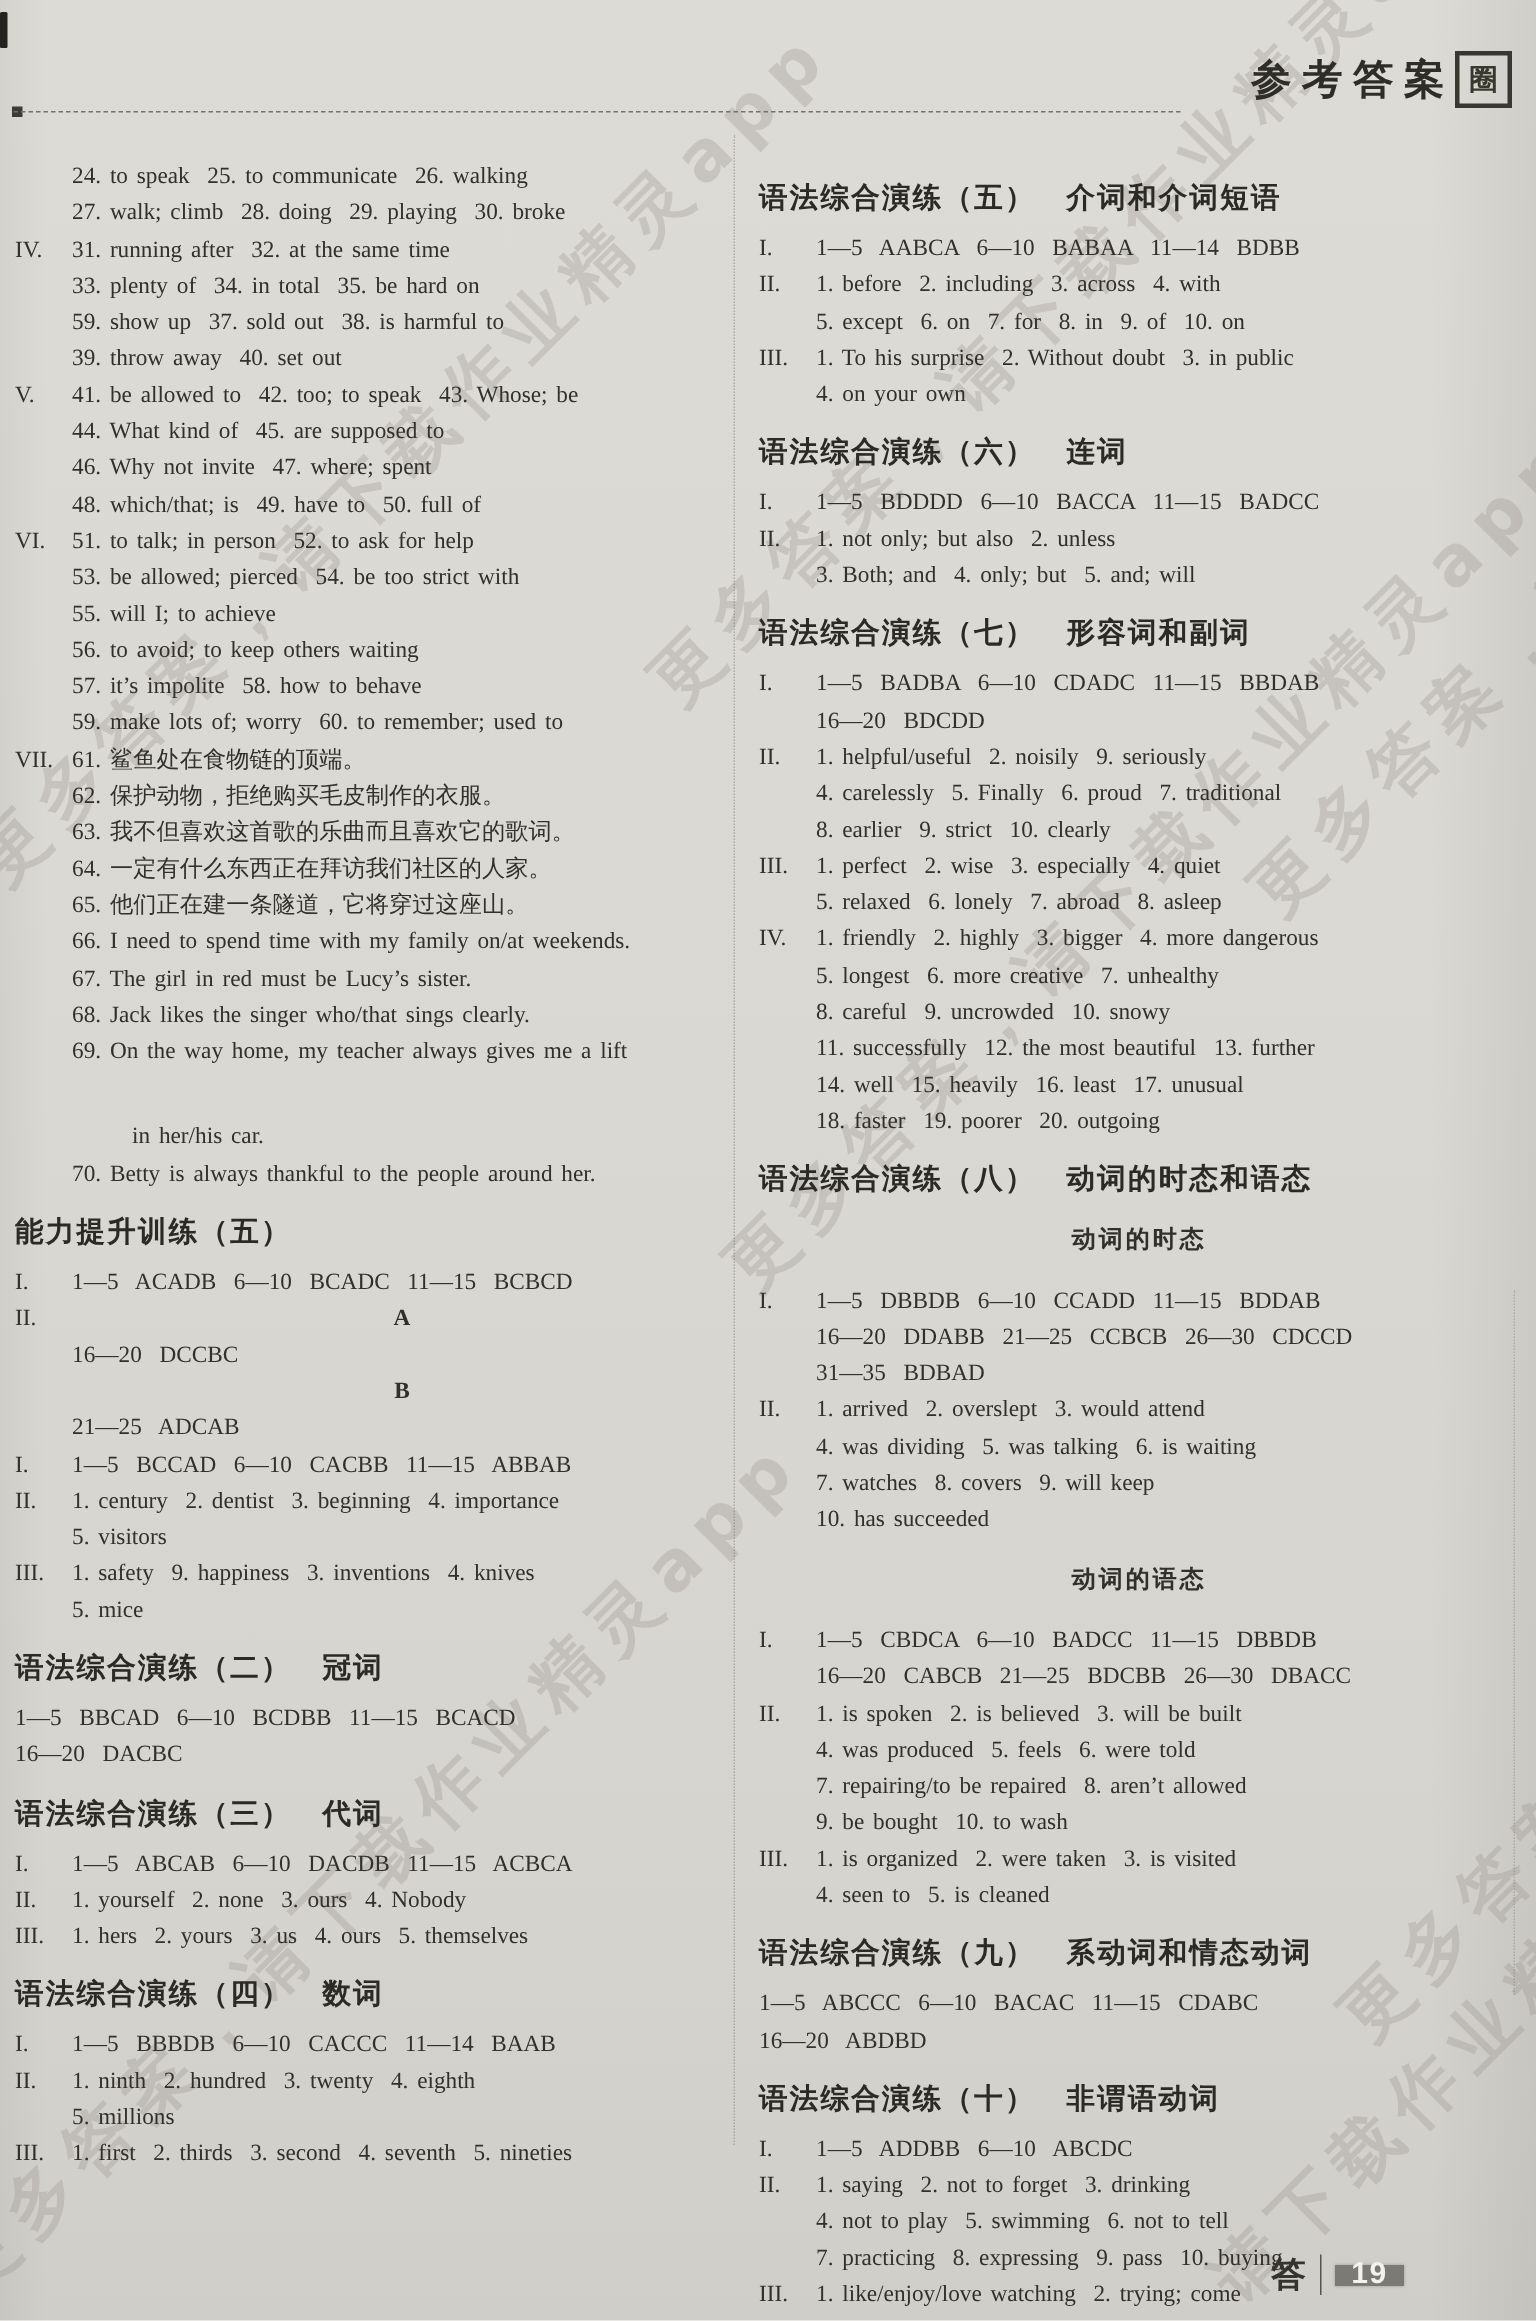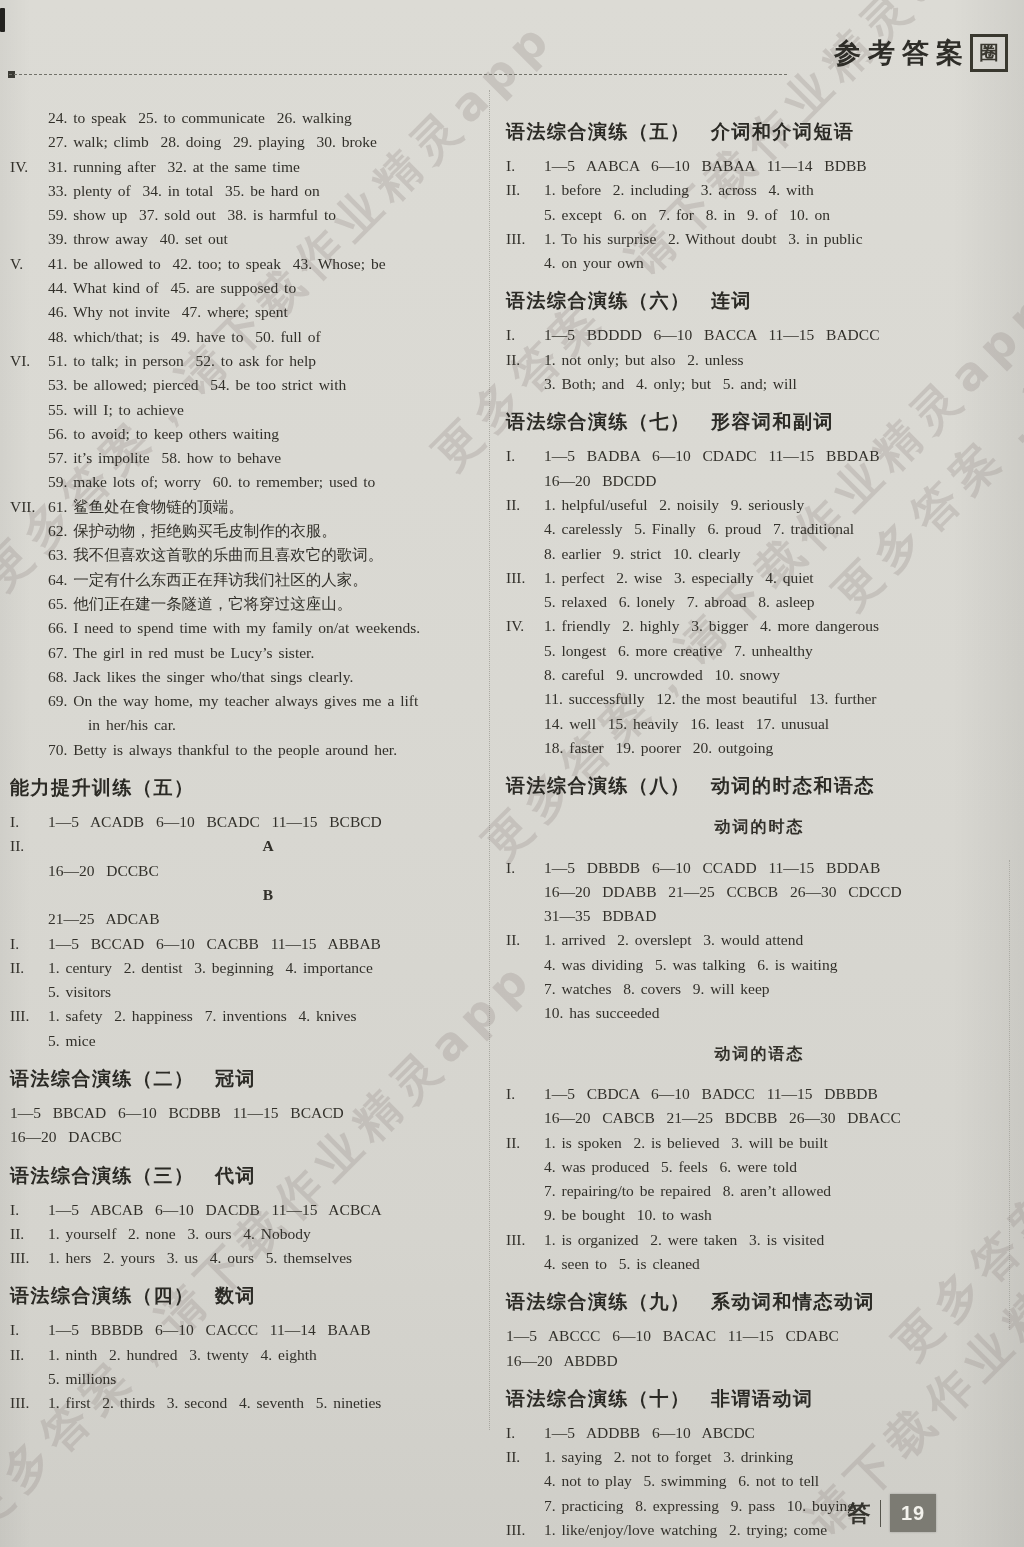--- a/index.html
+++ b/index.html
@@ -33,27 +33,27 @@
   .edge-dots{position:absolute;left:1009px;top:860px;height:470px;border-left:1.5px dotted rgba(112,112,104,0.35);}
   
   .sec-title{text-align:left;font-weight:bold;font-size:19px;margin:13px 0 9px 0;
              font-family:"Liberation Sans","DejaVu Sans",sans-serif;letter-spacing:1.5px;color:#2b2a25;}
   .line{display:flex;font-size:15.5px;line-height:24.3px;word-spacing:2px;}
   .roman{flex:0 0 38px;}
   .txt{flex:1;white-space:pre-wrap;}
   .line.tc .txt{text-align:center;font-weight:bold;}
   .line.c{display:block;text-align:center;font-weight:bold;font-size:16px;
           font-family:"Liberation Sans","DejaVu Sans",sans-serif;letter-spacing:2px;margin:16px 0;}
-  .line.i2 .txt{padding-left:40px;}
+  .line.i2 .txt{padding-left:40px;margin-top:33px;}
   
   .footer{position:absolute;right:88px;bottom:15px;display:flex;align-items:center;gap:9px;}
   .footer-label{font-size:23px;font-weight:bold;color:#35342e;
                 font-family:"Liberation Serif","DejaVu Serif",serif;}
   .footer-sep{width:1.5px;height:27px;background:#55544c;}
-  .page-badge{min-width:46px;height:38px;background:#7c7b73;display:flex;align-items:center;justify-content:center;
+  .page-badge{min-width:46px;height:14px;background:#7c7b73;display:flex;align-items:center;justify-content:center;
               box-shadow:0 0 2px rgba(0,0,0,0.25);}
   .page-num{color:#f3f2ec;font-family:"Liberation Sans","DejaVu Sans",sans-serif;font-weight:bold;font-size:20px;letter-spacing:1px;}
 </style>
 </head>
 <body>
 
 <div id="page">
 
   <span class="wm" style="left:-30px;top:560px;">更多答案，请下载作业精灵app</span>
   <span class="wm" style="left:-50px;top:1500px;">更多答案，请下载作业精灵app</span>
@@ -216,21 +216,21 @@
         <div class="line">
           <span class="roman">II.</span>
           <span class="txt">1. century  2. dentist  3. beginning  4. importance</span>
         </div>
         <div class="line">
           <span class="roman"></span>
           <span class="txt">5. visitors</span>
         </div>
         <div class="line">
           <span class="roman">III.</span>
-          <span class="txt">1. safety  2. happiness  7. inventions  4. knives</span>
+          <span class="txt">1. safety  9. happiness  3. inventions  4. knives</span>
         </div>
         <div class="line">
           <span class="roman"></span>
           <span class="txt">5. mice</span>
         </div>
       </section>
       <section>
         <div class="sec-title">语法综合演练（二）　冠词</div>
         <div class="line">
           <span class="txt">1—5  BBCAD  6—10  BCDBB  11—15  BCACD</span>

